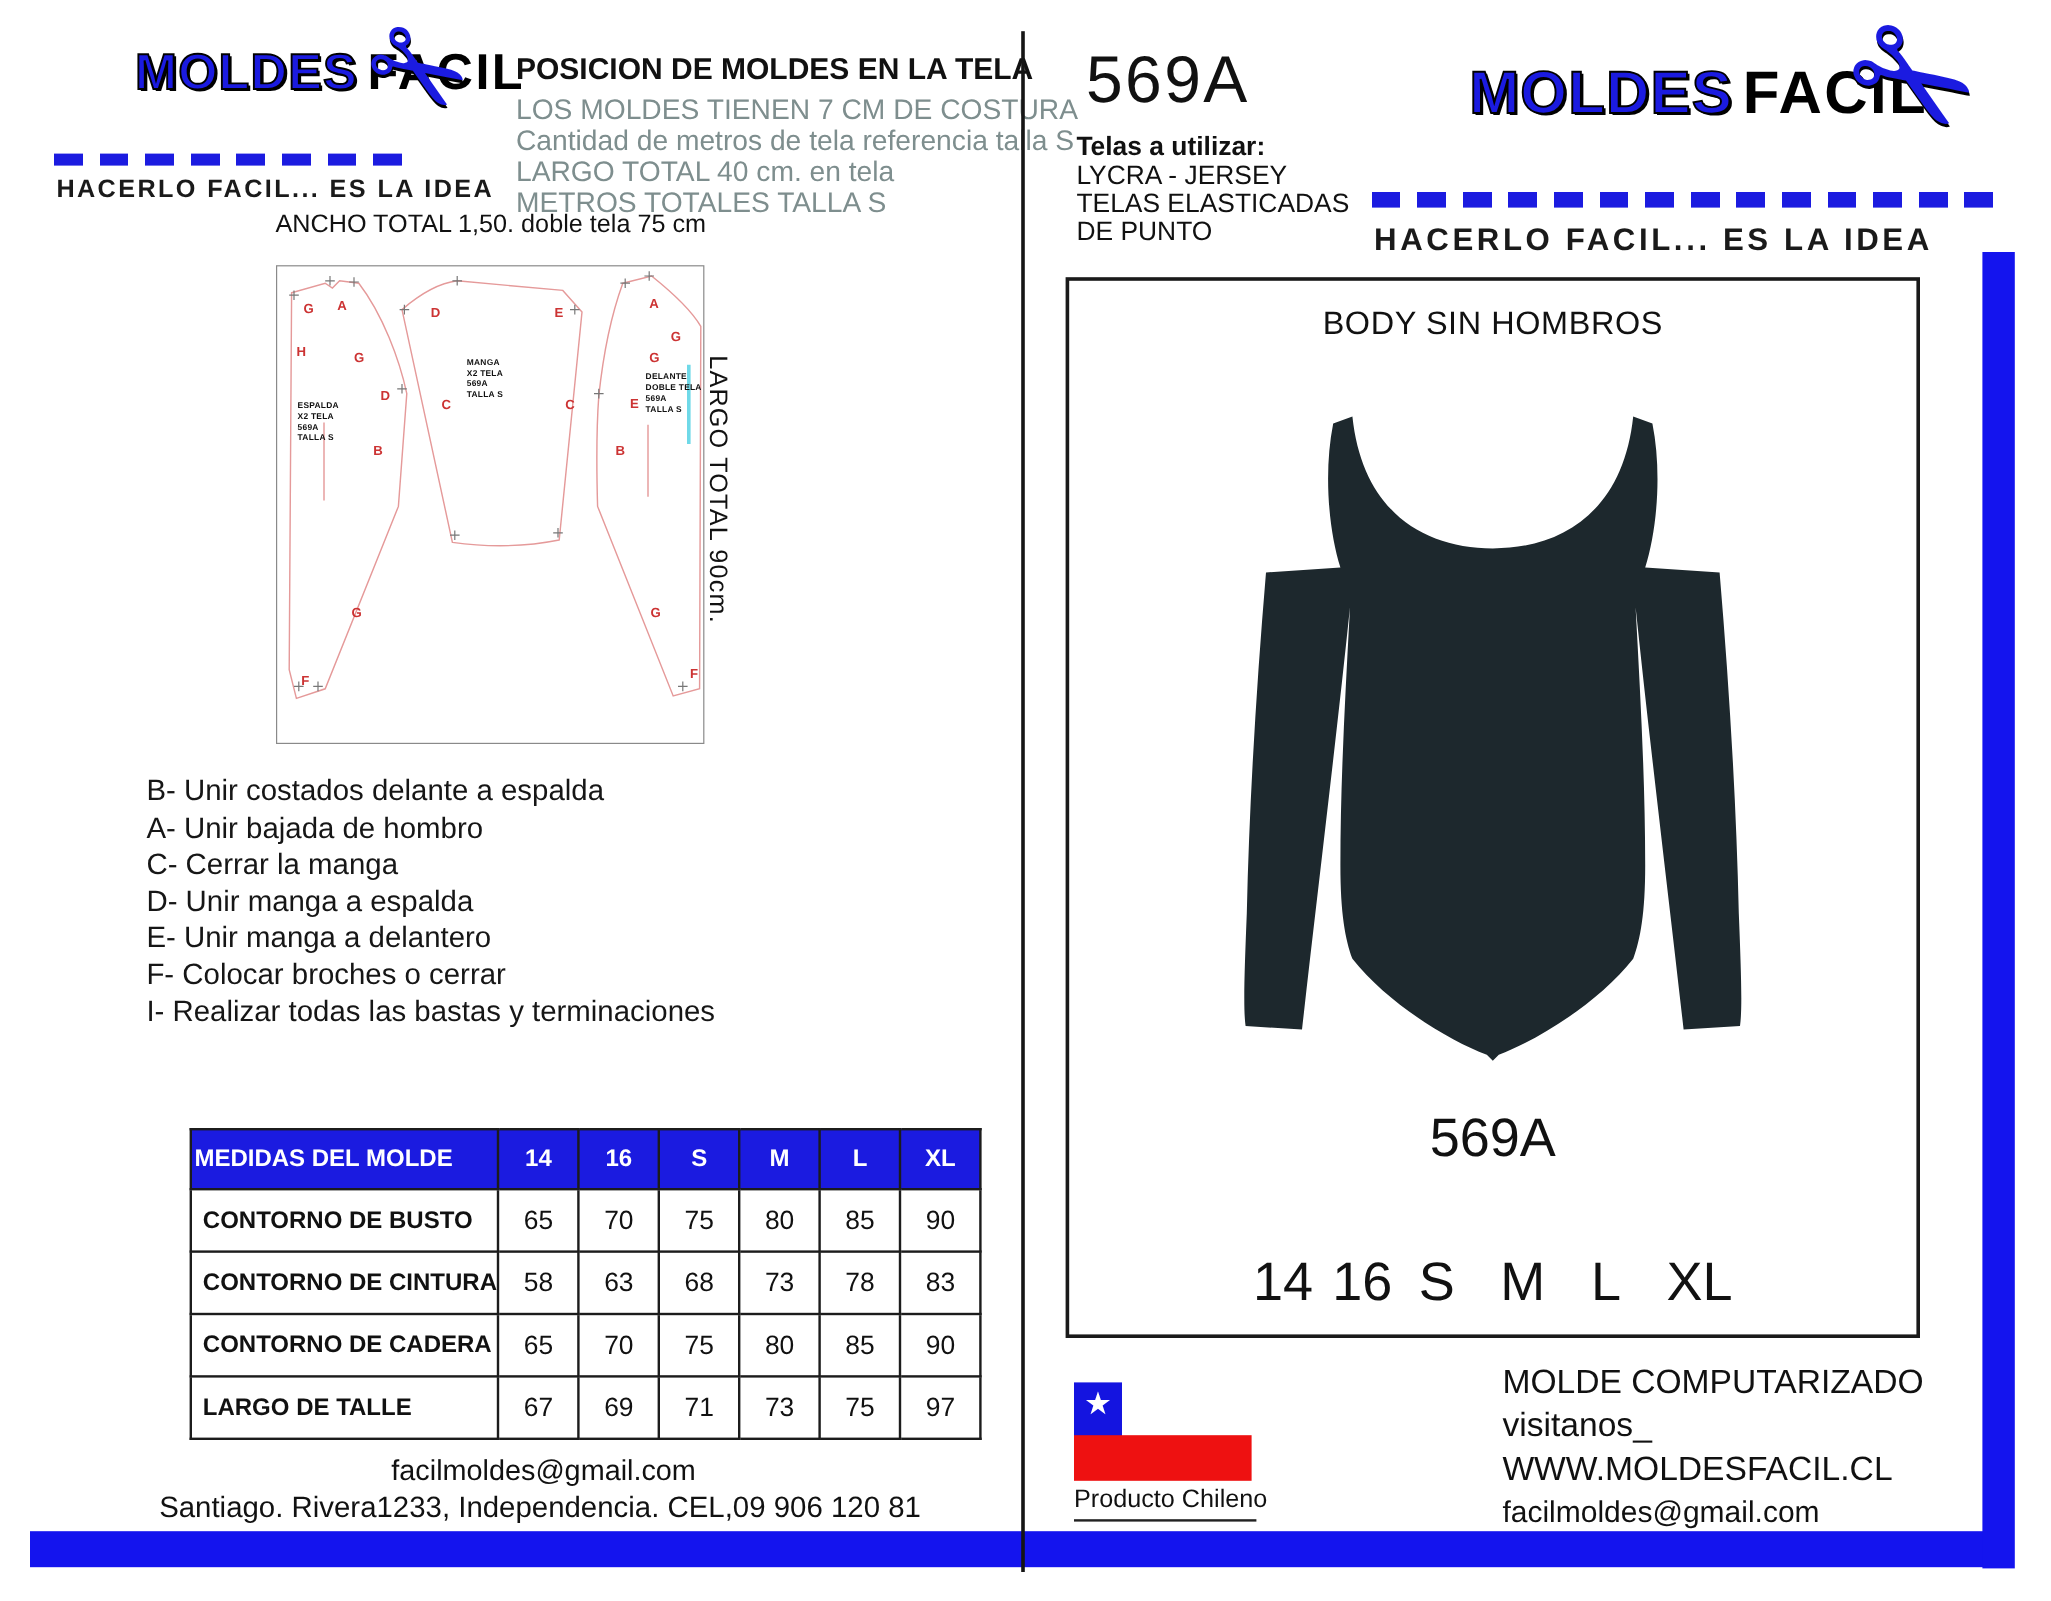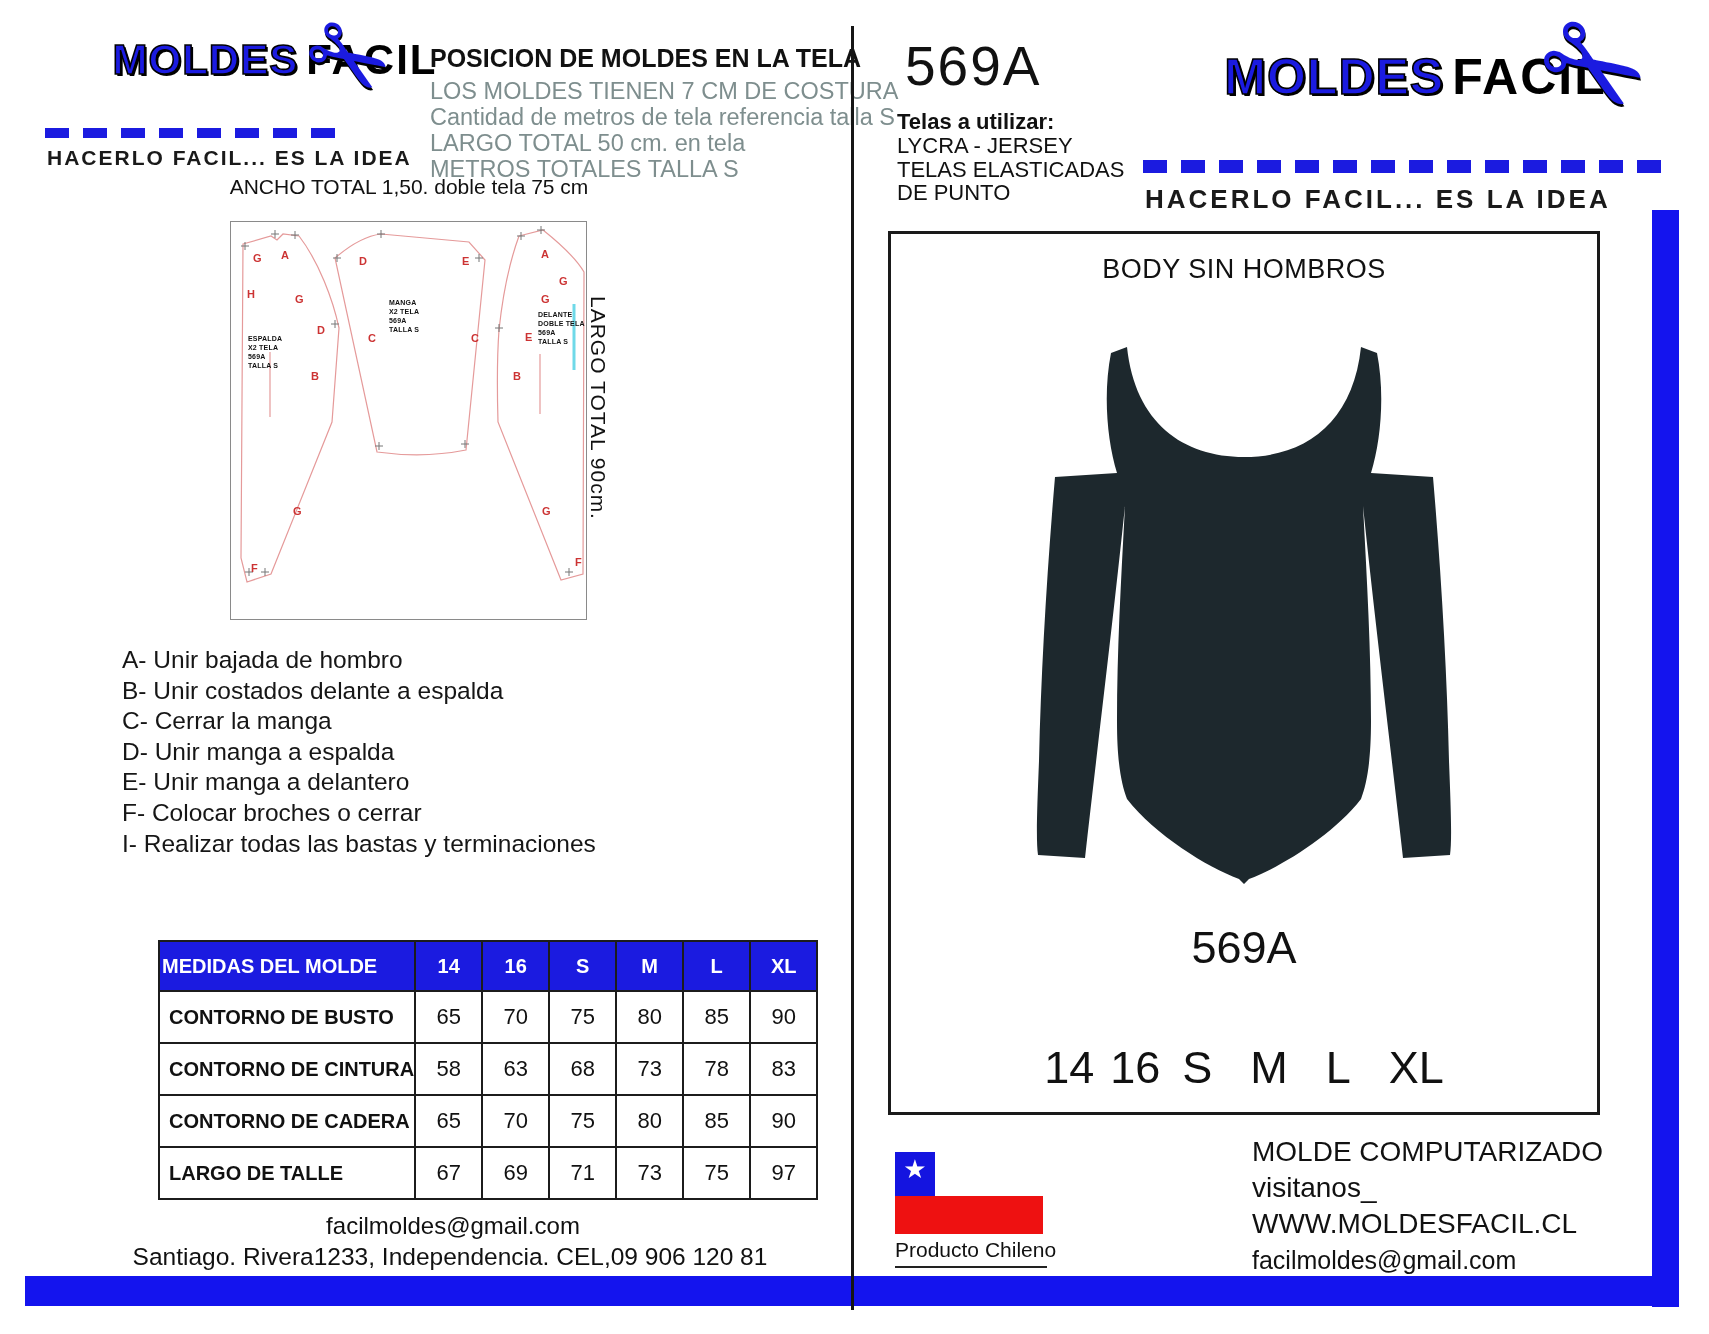--- a/index.html
+++ b/index.html
@@ -108,21 +108,21 @@
   <span class="scissors">✂</span>
   <div class="dash"></div>
   <div class="tag">HACERLO FACIL... ES LA IDEA</div>
 </div>
 
 <div class="abs header-block">
   <div class="header-title">POSICION DE MOLDES EN LA TELA</div>
   <div id="header-lines">
       <div class="header-line">LOS MOLDES TIENEN 7 CM DE COSTURA</div>
       <div class="header-line">Cantidad de metros de tela referencia talla S</div>
-      <div class="header-line">LARGO  TOTAL 50 cm.  en tela</div>
+      <div class="header-line">LARGO  TOTAL 40 cm.  en tela</div>
       <div class="header-line">METROS TOTALES TALLA S</div>
     </div>
 </div>
 
 <div class="abs ancho-label">ANCHO TOTAL  1,50. doble tela 75 cm</div>
 
 <div class="abs pattern-box">
   <svg width="356" height="398" viewBox="0 0 356 398">
 
     <path d="M12,22 L40,14 L46,18 L52,12 L68,14 C88,40 102,78 108,106 L101,200 L40,352 L16,360 L10,336 Z" fill="none" stroke="var(--pattern-line-red)" stroke-width="1.2"></path>
@@ -177,22 +177,22 @@
         <div>DOBLE TELA</div>
         <div>569A</div>
         <div>TALLA S</div>
       </div>
     </div>
 </div>
 
 <div class="abs largo-vert">LARGO TOTAL  90cm.</div>
 
 <div class="abs instructions" id="instructions-list">
+    <div class="instr-line">B- Unir costados delante a espalda</div>
     <div class="instr-line">A- Unir bajada de hombro</div>
-    <div class="instr-line">B- Unir costados delante a espalda</div>
     <div class="instr-line">C- Cerrar la manga</div>
     <div class="instr-line">D- Unir manga a espalda</div>
     <div class="instr-line">E- Unir manga a delantero</div>
     <div class="instr-line">F- Colocar broches o cerrar</div>
     <div class="instr-line">I- Realizar todas las bastas y terminaciones</div>
   </div>
 
 <table class="abs size-table">
   <thead>
       <tr id="table-head-row">

